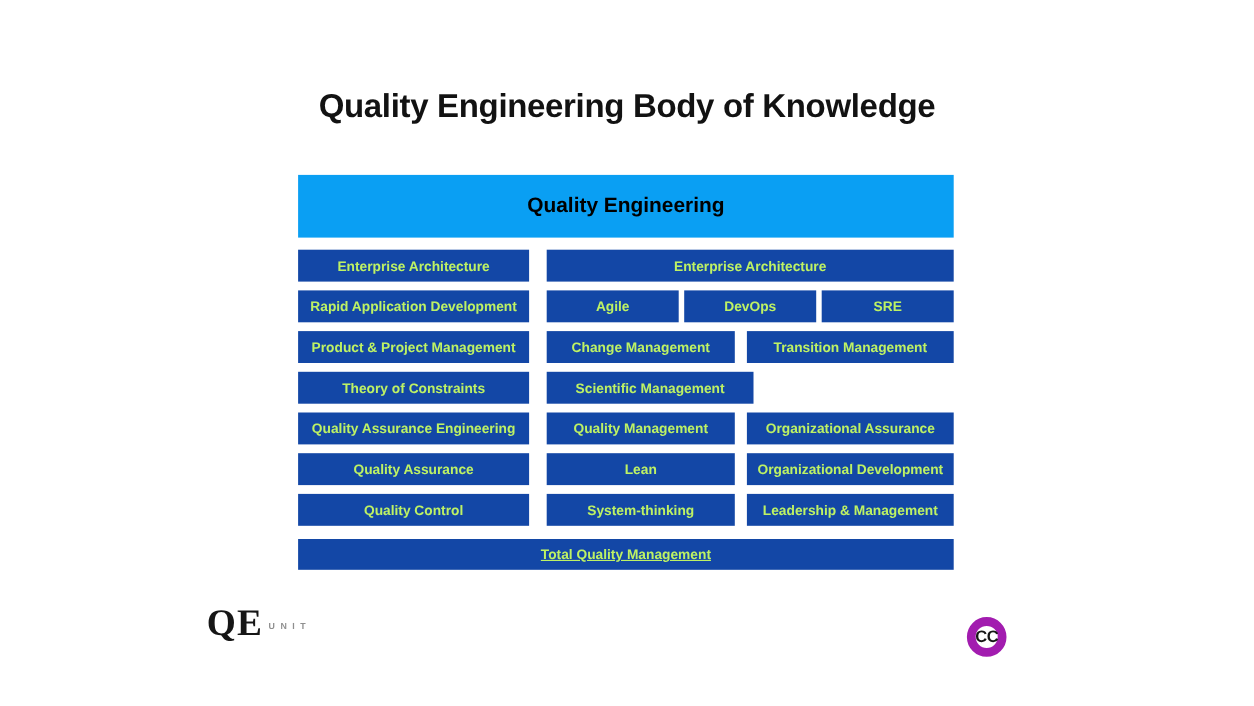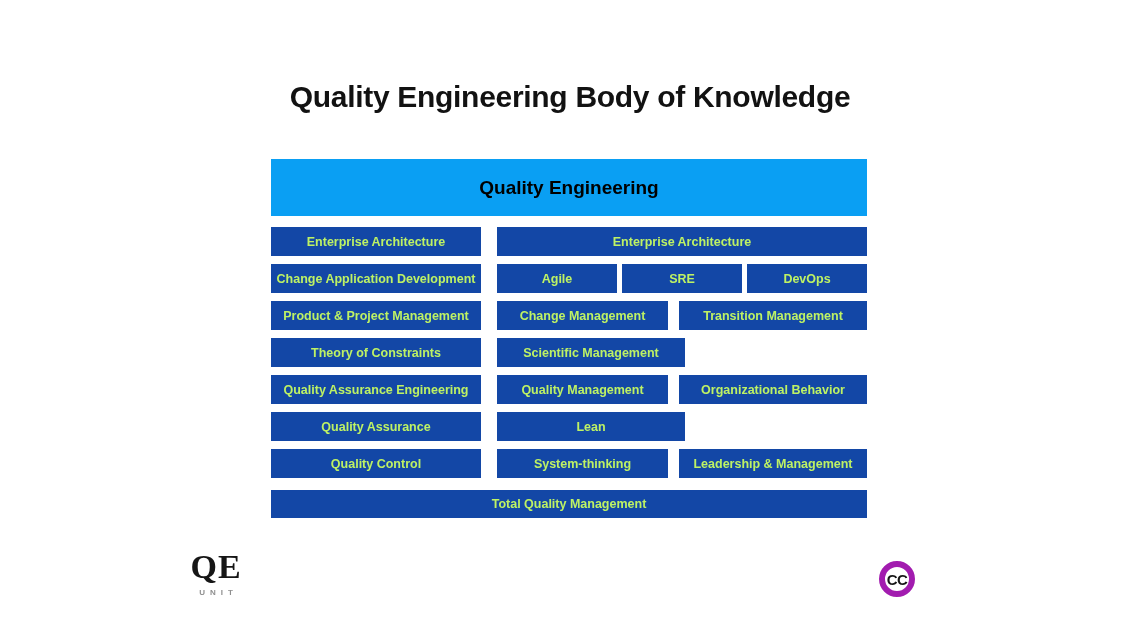--- a/index.html
+++ b/index.html
@@ -56,95 +56,96 @@
   }
   .right-col .full { width: 370px; }
   .row { display: flex; gap: 5px; height: 29px; border-radius: 14px; }
   .row.triple .box { width: 120px; }
   .row.pair { gap: 11px; }
   .row.pair .box:first-child { width: 171px; }
   .row.pair .box:last-child { width: 188px; }
   .footer-bar {
     position: absolute;
     left: 271px; top: 490px;
-    width: 596px; height: 28px;
+    width: 596px; height: 28px; text-decoration: underline;
   }
   .qe-logo {
     position: absolute;
     left: 188px; top: 550px;
     width: 56px;
-    display: flex; flex-direction: column; align-items: center;
+    display: flex; flex-direction: row; align-items: center;
   }
   .qe-logo .qe {
     font-family: "Liberation Serif", "DejaVu Serif", serif;
     font-size: 34px; font-weight: 600;
     letter-spacing: 1px;
     color: #161616;
     line-height: 1.0;
   }
   .qe-logo .unit {
     margin-top: 4px;
     font-size: 8px; font-weight: 700;
     letter-spacing: 5px;
     text-indent: 5px;
     color: #8f8f8f;
   }
   .cc-badge {
     position: absolute;
     left: 879px; top: 561px;
     width: 36px; height: 36px;
-    border: 6px solid #a21caf;
+    border: 8px solid #a21caf;
     border-radius: 50%;
     display: flex; align-items: center; justify-content: center;
   }
   .cc-badge span {
     font-size: 15px; font-weight: 700;
     letter-spacing: -0.5px;
     color: #161616;
   }
 </style>
 </head>
 <body>
 
 <div class="canvas">
 
   <h1 class="title">Quality Engineering Body of Knowledge</h1>
 
   <div class="banner">Quality Engineering</div>
 
   <div class="left-col">
     <div class="box">Enterprise Architecture</div>
-    <div class="box">Change Application Development</div>
+    <div class="box">Rapid Application Development</div>
     <div class="box">Product &amp; Project Management</div>
     <div class="box">Theory of Constraints</div>
     <div class="box">Quality Assurance Engineering</div>
     <div class="box">Quality Assurance</div>
     <div class="box">Quality Control</div>
   </div>
 
   <div class="right-col">
     <div class="box full">Enterprise Architecture</div>
     <div class="row triple">
       <div class="box">Agile</div>
+      <div class="box">DevOps</div>
       <div class="box">SRE</div>
-      <div class="box">DevOps</div>
     </div>
     <div class="row pair">
       <div class="box">Change Management</div>
       <div class="box">Transition Management</div>
     </div>
     <div class="row pair">
       <div class="box">Scientific Management</div>
     </div>
     <div class="row pair">
       <div class="box">Quality Management</div>
-      <div class="box">Organizational Behavior</div>
+      <div class="box">Organizational Assurance</div>
     </div>
     <div class="row pair">
       <div class="box">Lean</div>
+      <div class="box">Organizational Development</div>
     </div>
     <div class="row pair">
       <div class="box">System-thinking</div>
       <div class="box">Leadership &amp; Management</div>
     </div>
   </div>
 
   <div class="box footer-bar">Total Quality Management</div>
 
   <div class="qe-logo">

